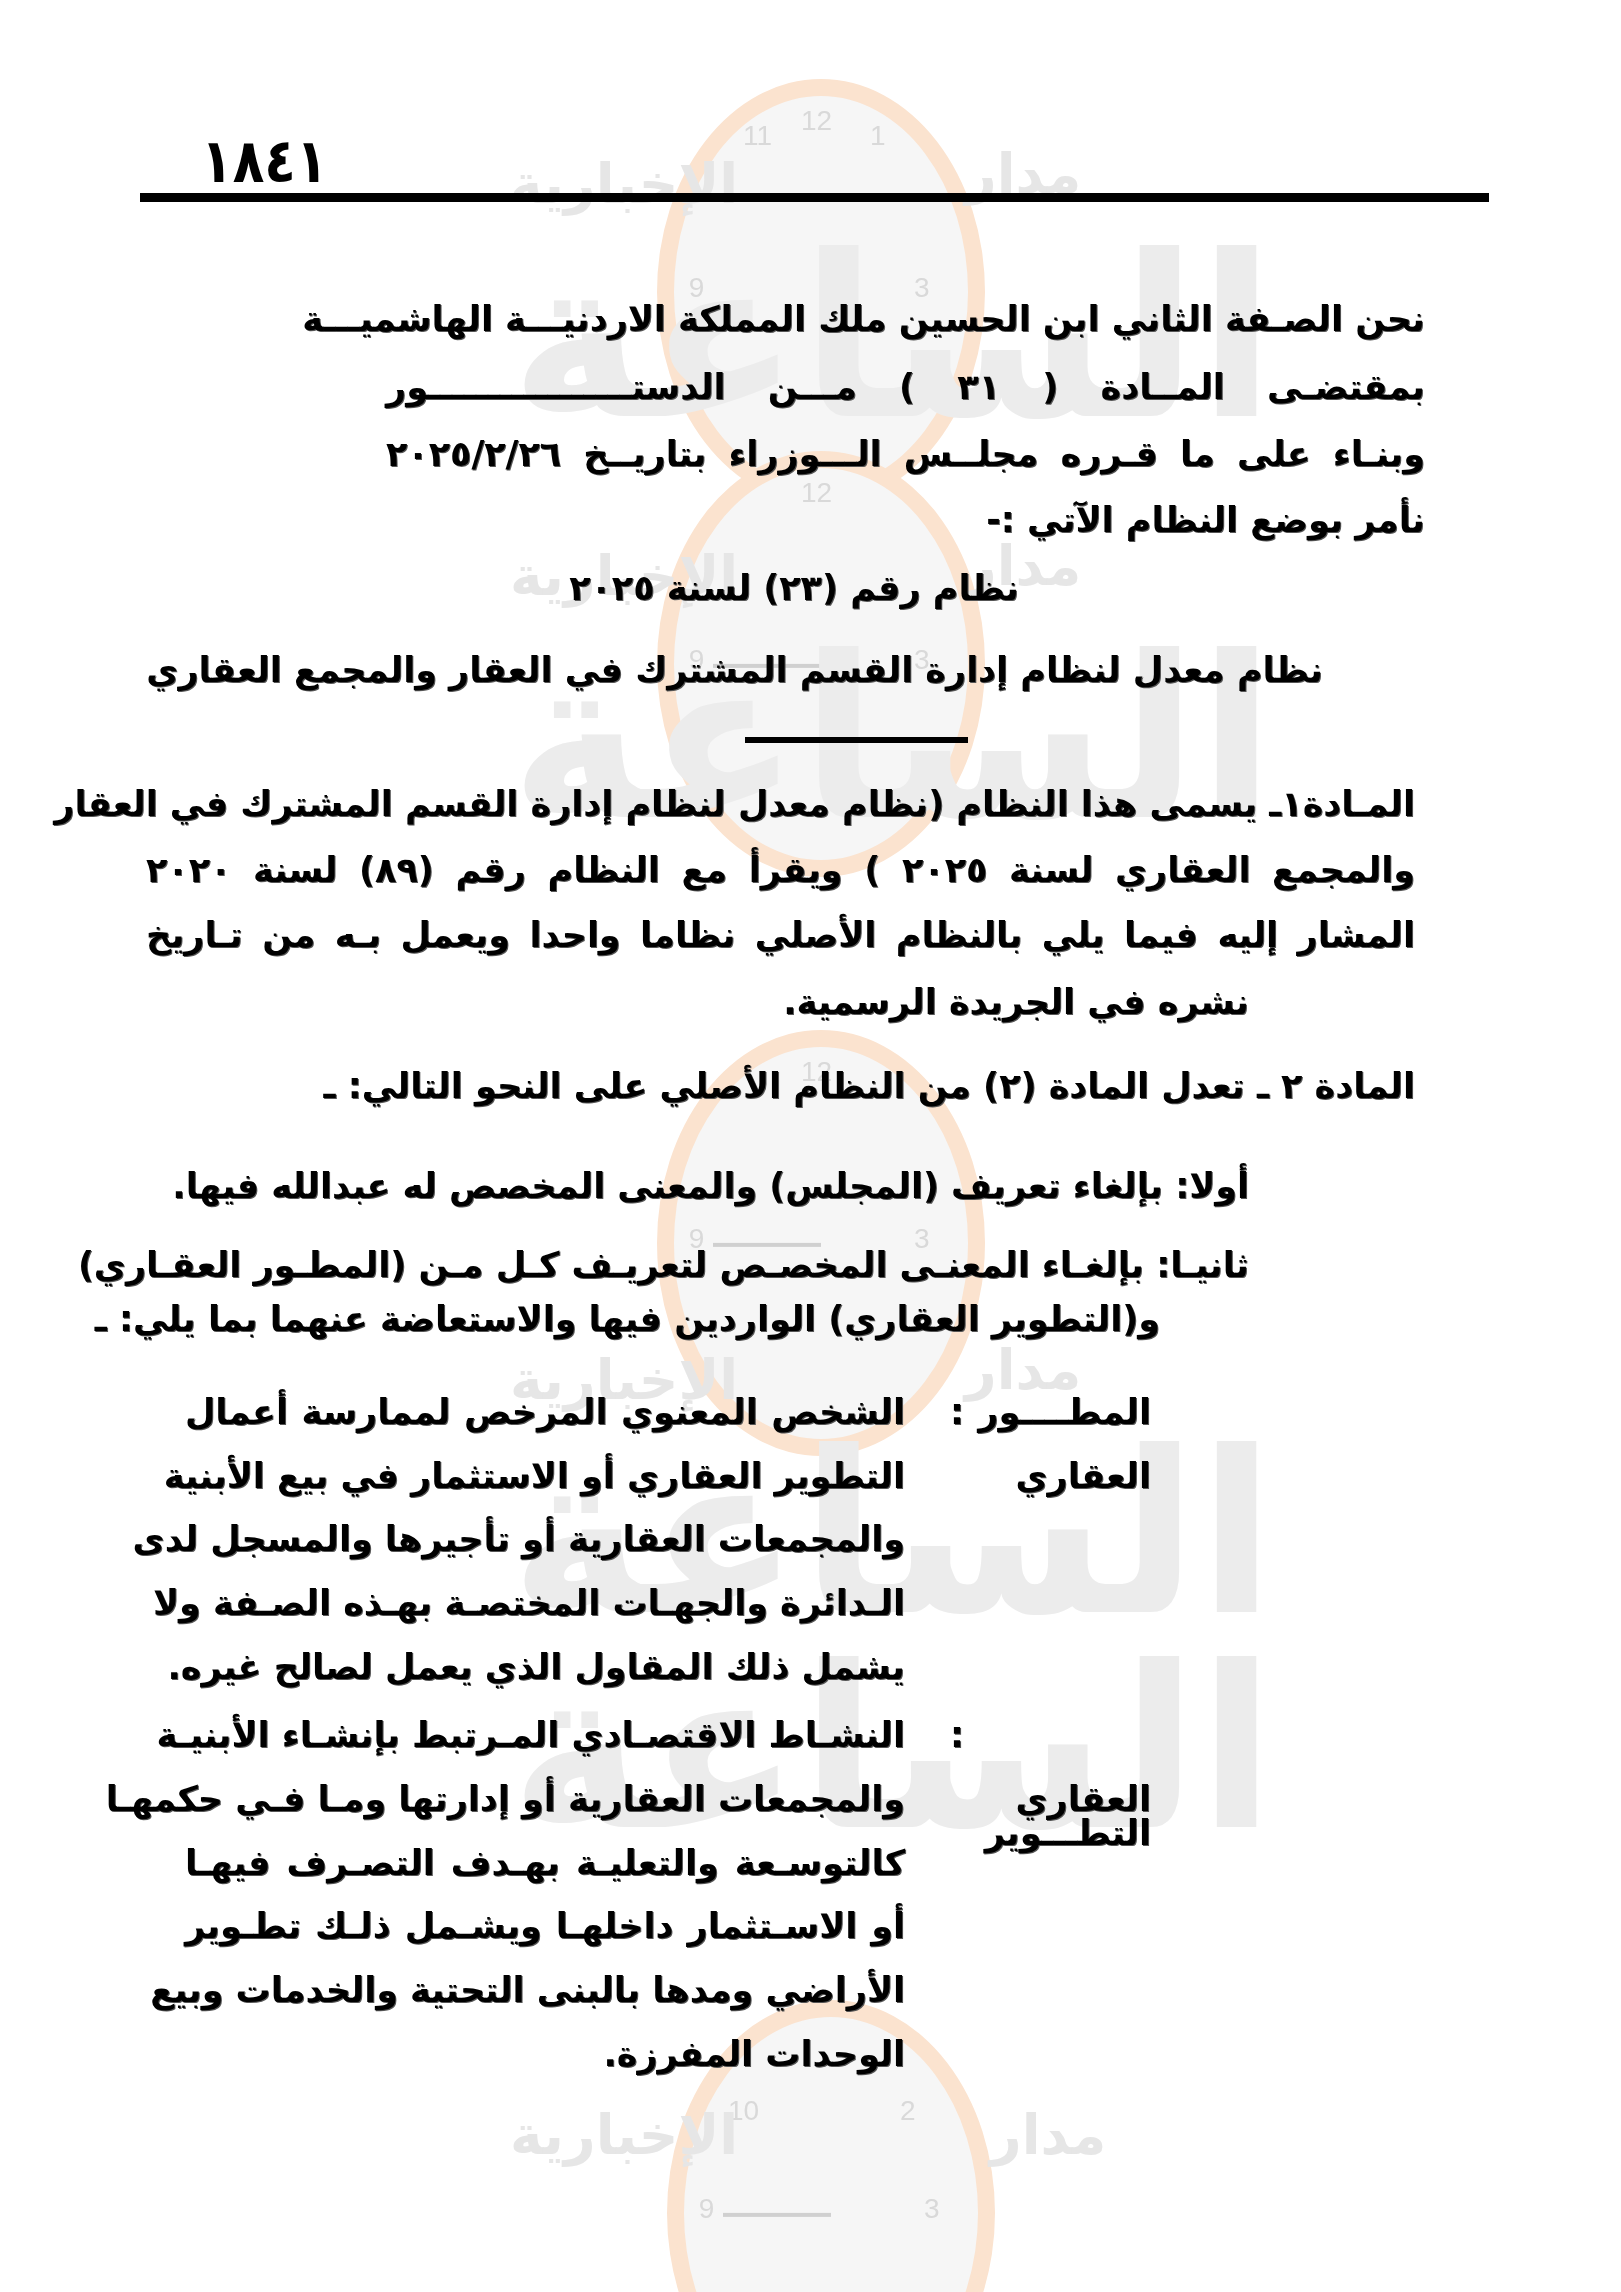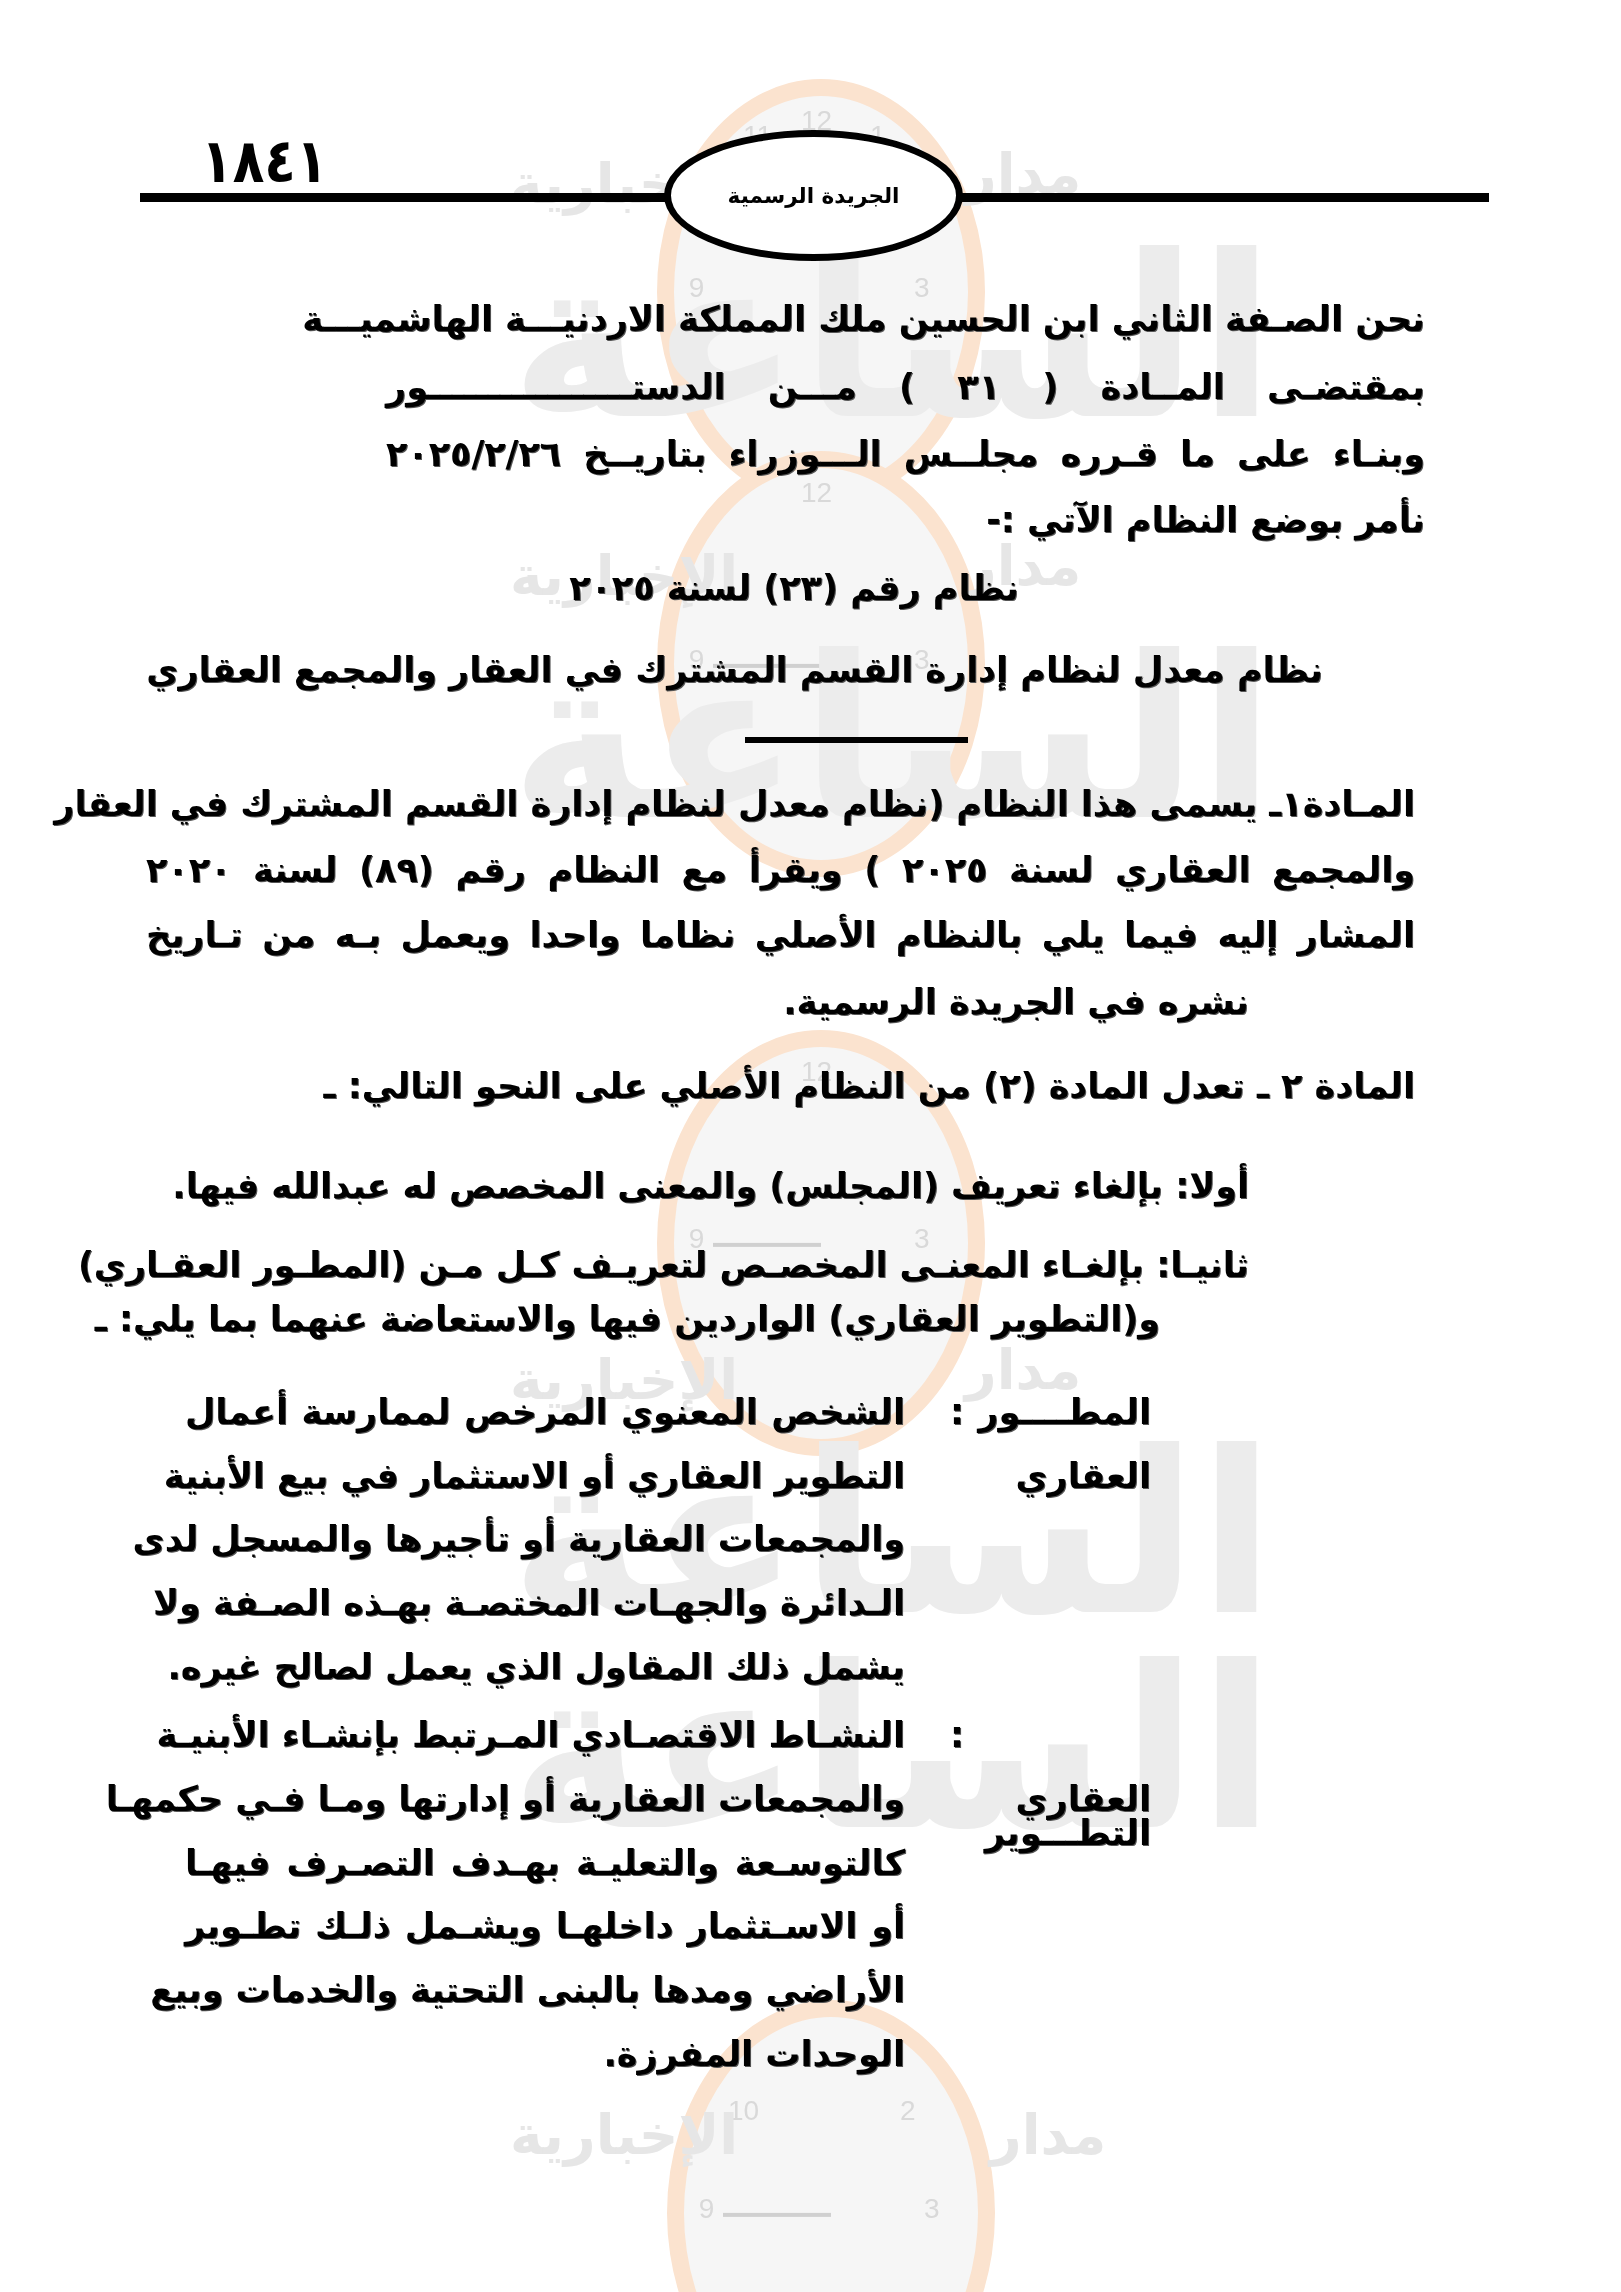--- a/index.html
+++ b/index.html
@@ -95,23 +95,20 @@
     <span class="hand" style="width:108px;transform:rotate(180deg);"></span>
   </div>
   <div class="wm-text-small" style="left:510px;top:505px;">الإخبارية</div>
   <div class="wm-text-small" style="left:990px;top:505px;">مدار</div>
   <div class="wm-text-big" style="left:510px;top:39px;">الساعة</div>
 </div>
 
 <div class="header">
   <div class="page-number">١٨٤١</div>
   <div class="rule"></div>
-  <div class="gazette-oval">
-    <span>الجريدة الرسمية</span>
-  </div>
 </div>
 
 <div class="content">
 
   <div class="line just" style="right:196px;top:299px;width:1039px;">نحن الصـفة الثاني ابن الحسين ملك المملكة الاردنيـــة الهاشميـــة</div>
   <div class="line just" style="right:196px;top:367px;width:1039px;">بمقتضـى المــادة ( ٣١ ) مـــن الدستـــــــــــــــــور</div>
   <div class="line just" style="right:196px;top:434px;width:1039px;">وبنـاء على ما قـرره مجلــس الـــوزراء بتاريــخ ٢٠٢٥/٢/٢٦</div>
   <div class="line" style="right:196px;top:500px;">نأمر بوضع النظام الآتي :-</div>
 
   <div class="line center" style="left:549px;top:568px;width:490px;">نظام رقم (٢٣) لسنة ٢٠٢٥</div>

